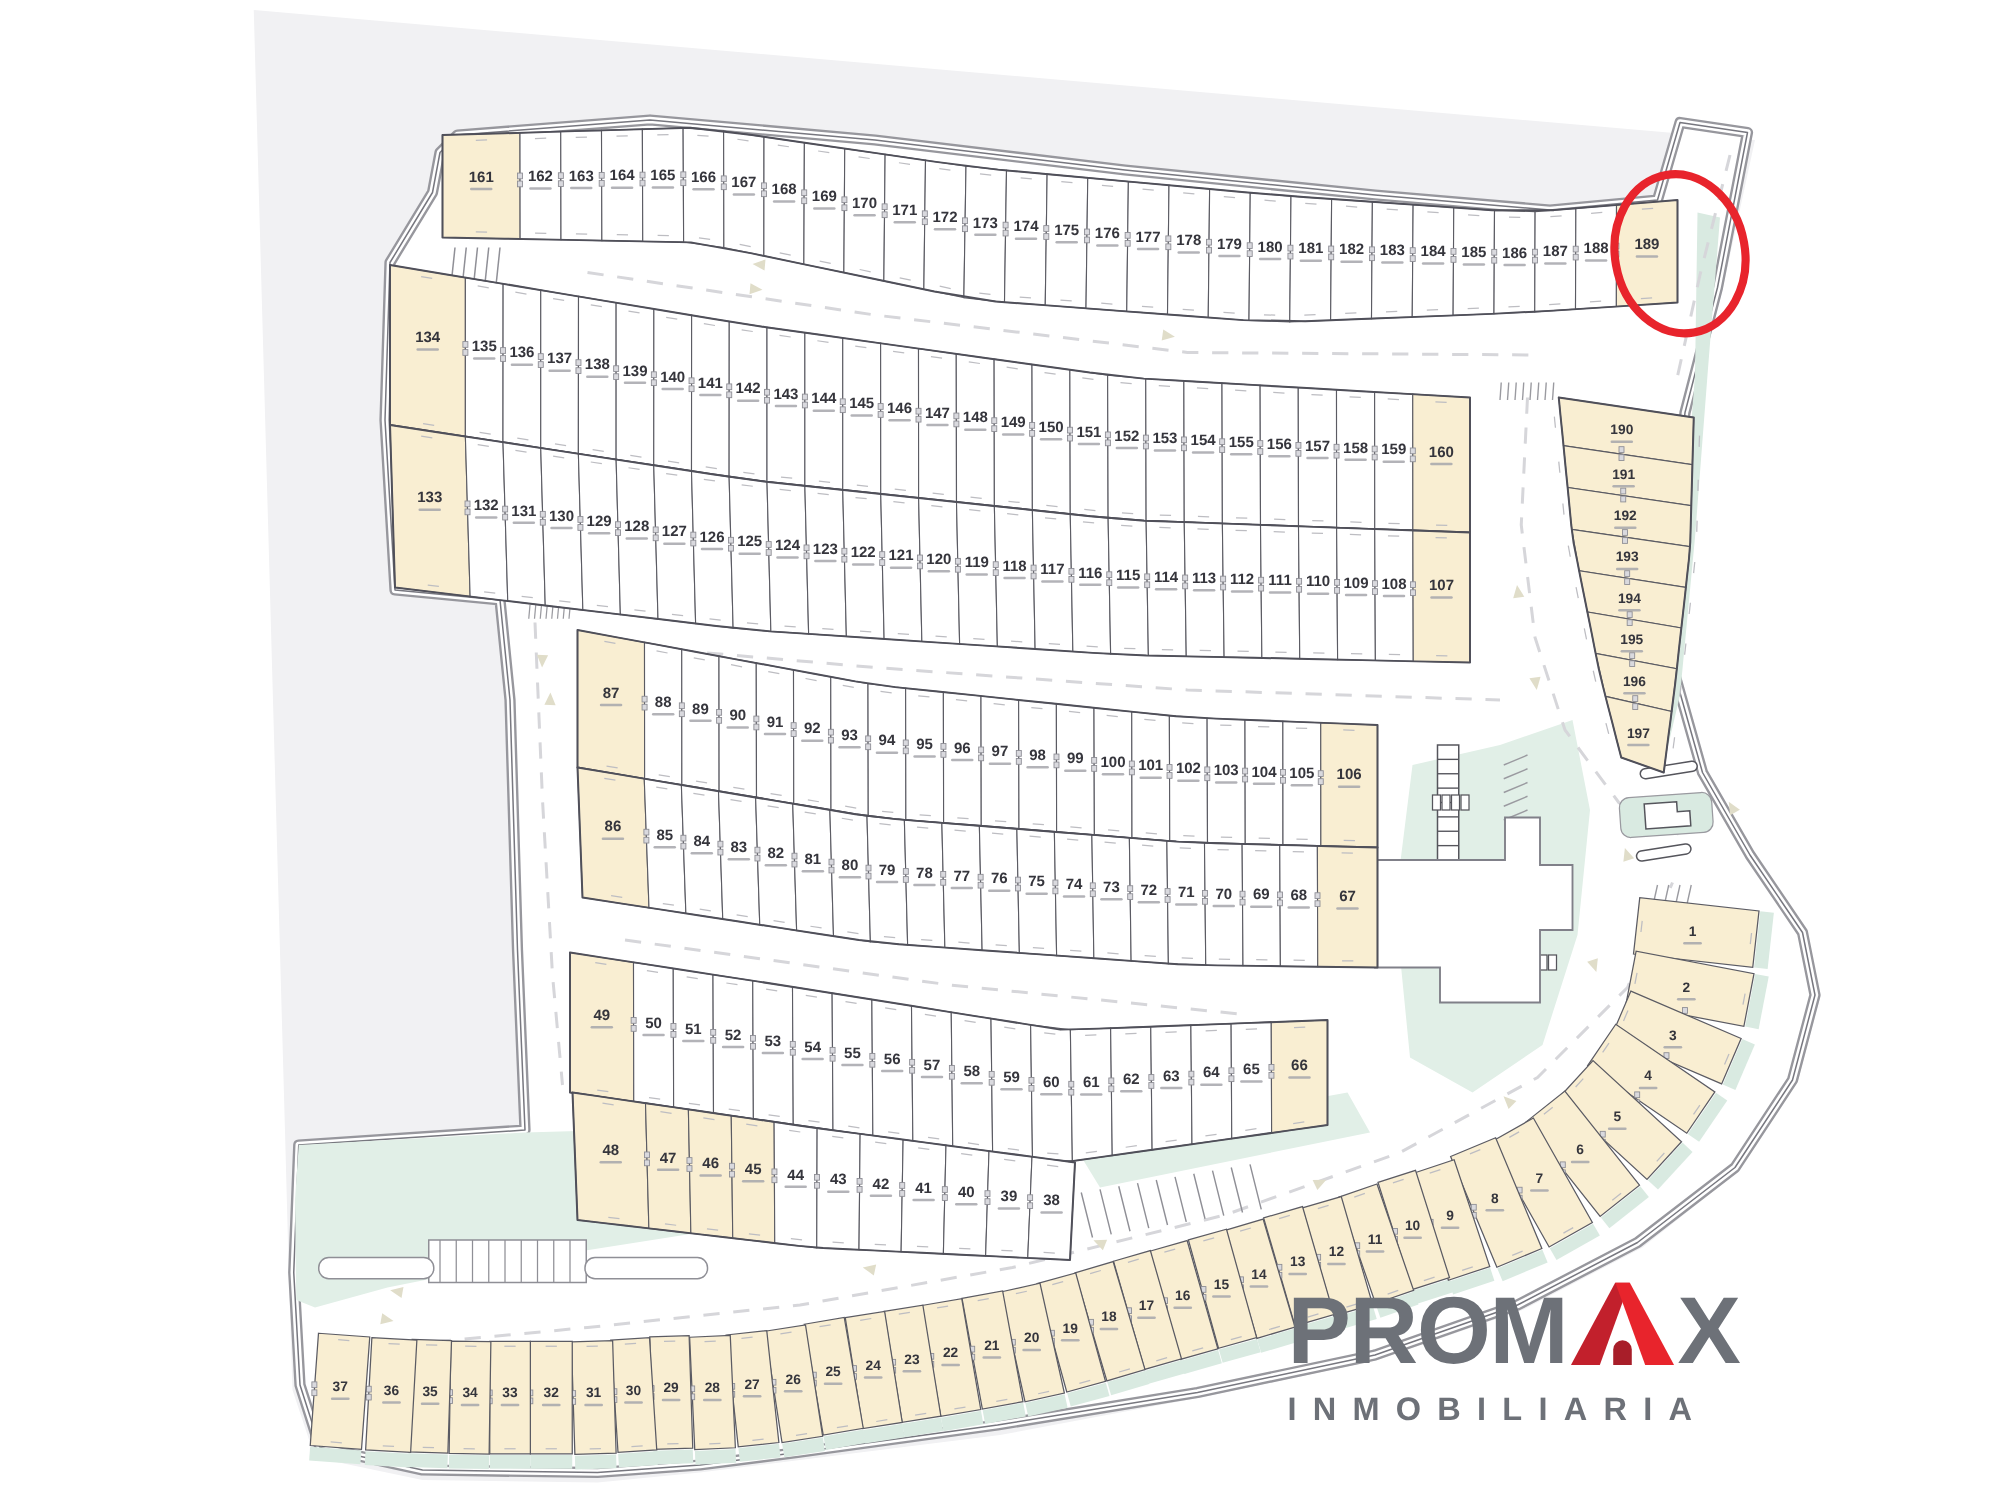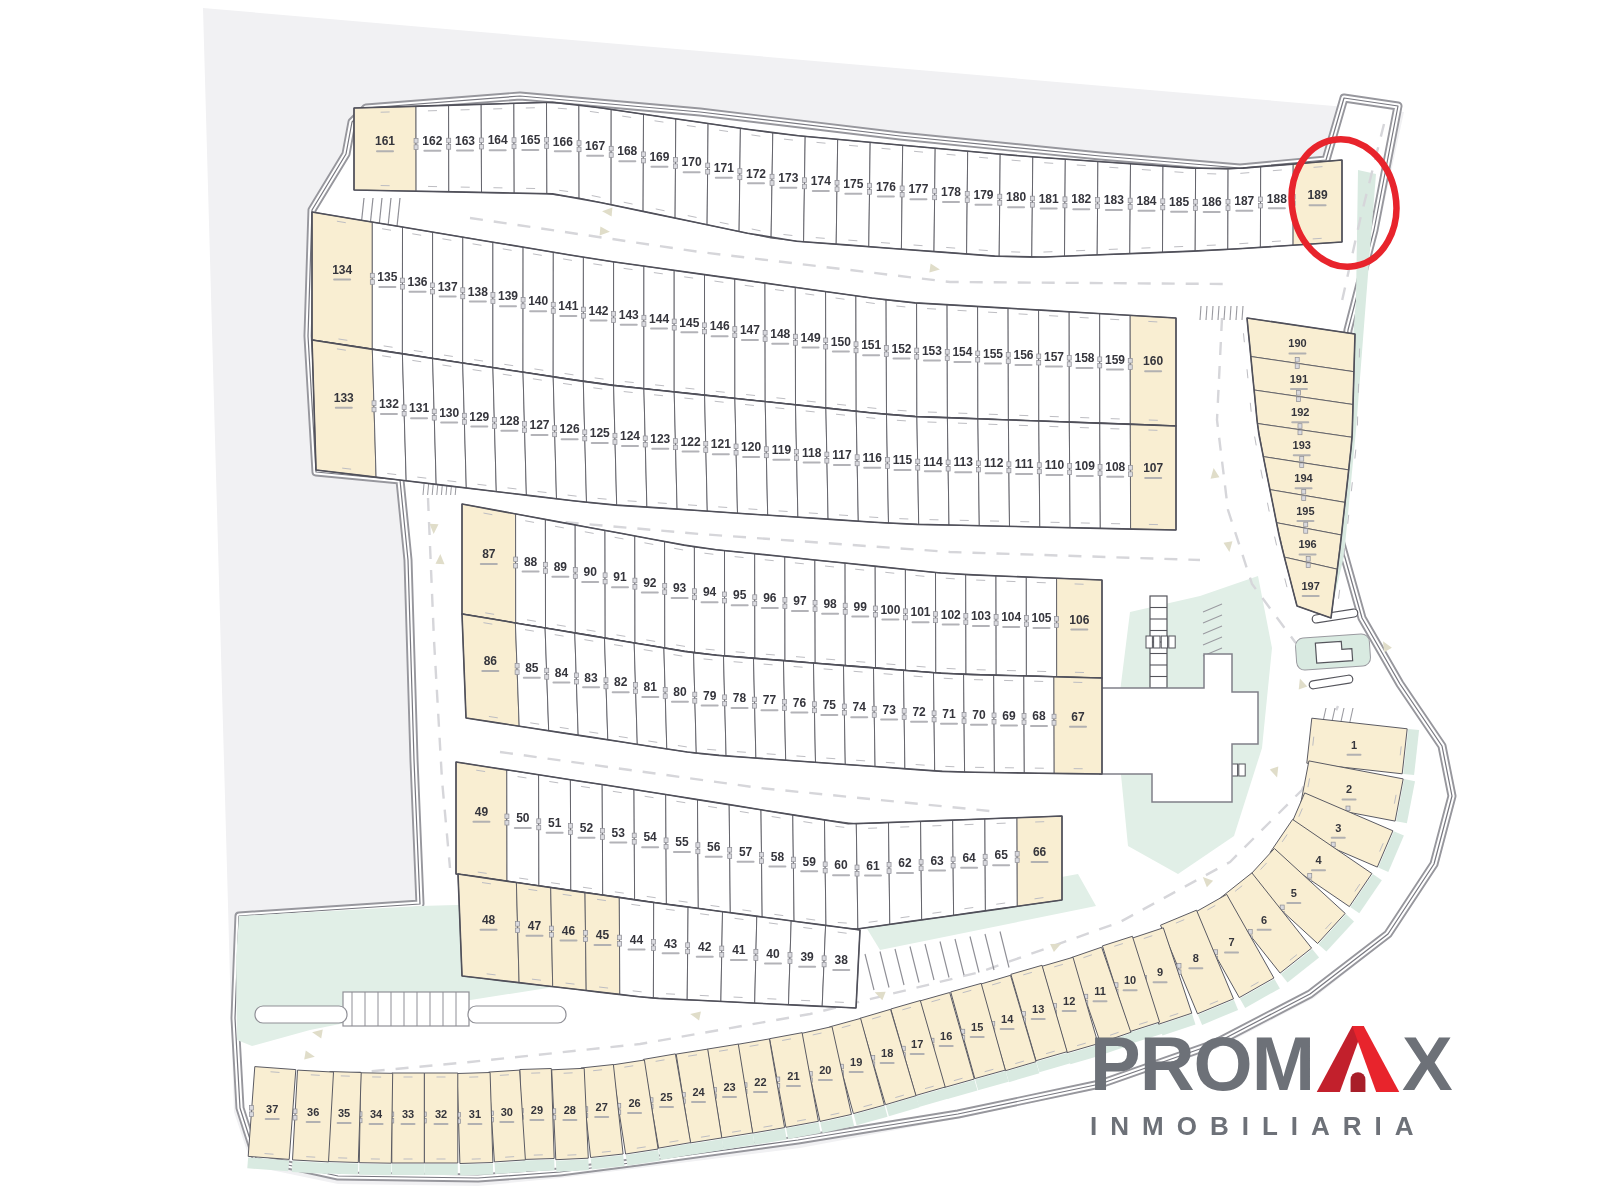--- a/index.html
+++ b/index.html
@@ -1,19 +1,19 @@
 <!DOCTYPE html>
 <html><head>
 <meta charset="utf-8">
 <style>
   html,body{margin:0;padding:0;width:1600px;height:1200px;background:#ffffff;overflow:hidden;}
   .stage{position:relative;width:1600px;height:1200px;background:#ffffff;font-family:"Liberation Sans",sans-serif;}
   #plan-svg{position:absolute;left:0;top:0;}
   text.num{font-family:"Liberation Sans",sans-serif;font-weight:bold;fill:#35353c;}
-  .logo{position:absolute;left:1090px;top:1026px;width:440px;color:#6d7178;}
+  .logo{position:absolute;left:1030px;top:1026px;width:440px;color:#6d7178;}
   .logo-row{font-size:76px;font-weight:800;line-height:1;letter-spacing:-1px;white-space:nowrap;}
   .logo-row svg{display:inline-block;vertical-align:-2px;margin:0 2px;}
   .logo-sub{font-size:26px;letter-spacing:13px;margin-top:9px;font-weight:700;}
 </style>
 </head>
 <body>
 
 <div class="stage">
   <svg id="plan-svg" width="1600" height="1200" viewBox="0 0 1600 1200">
     <g>

